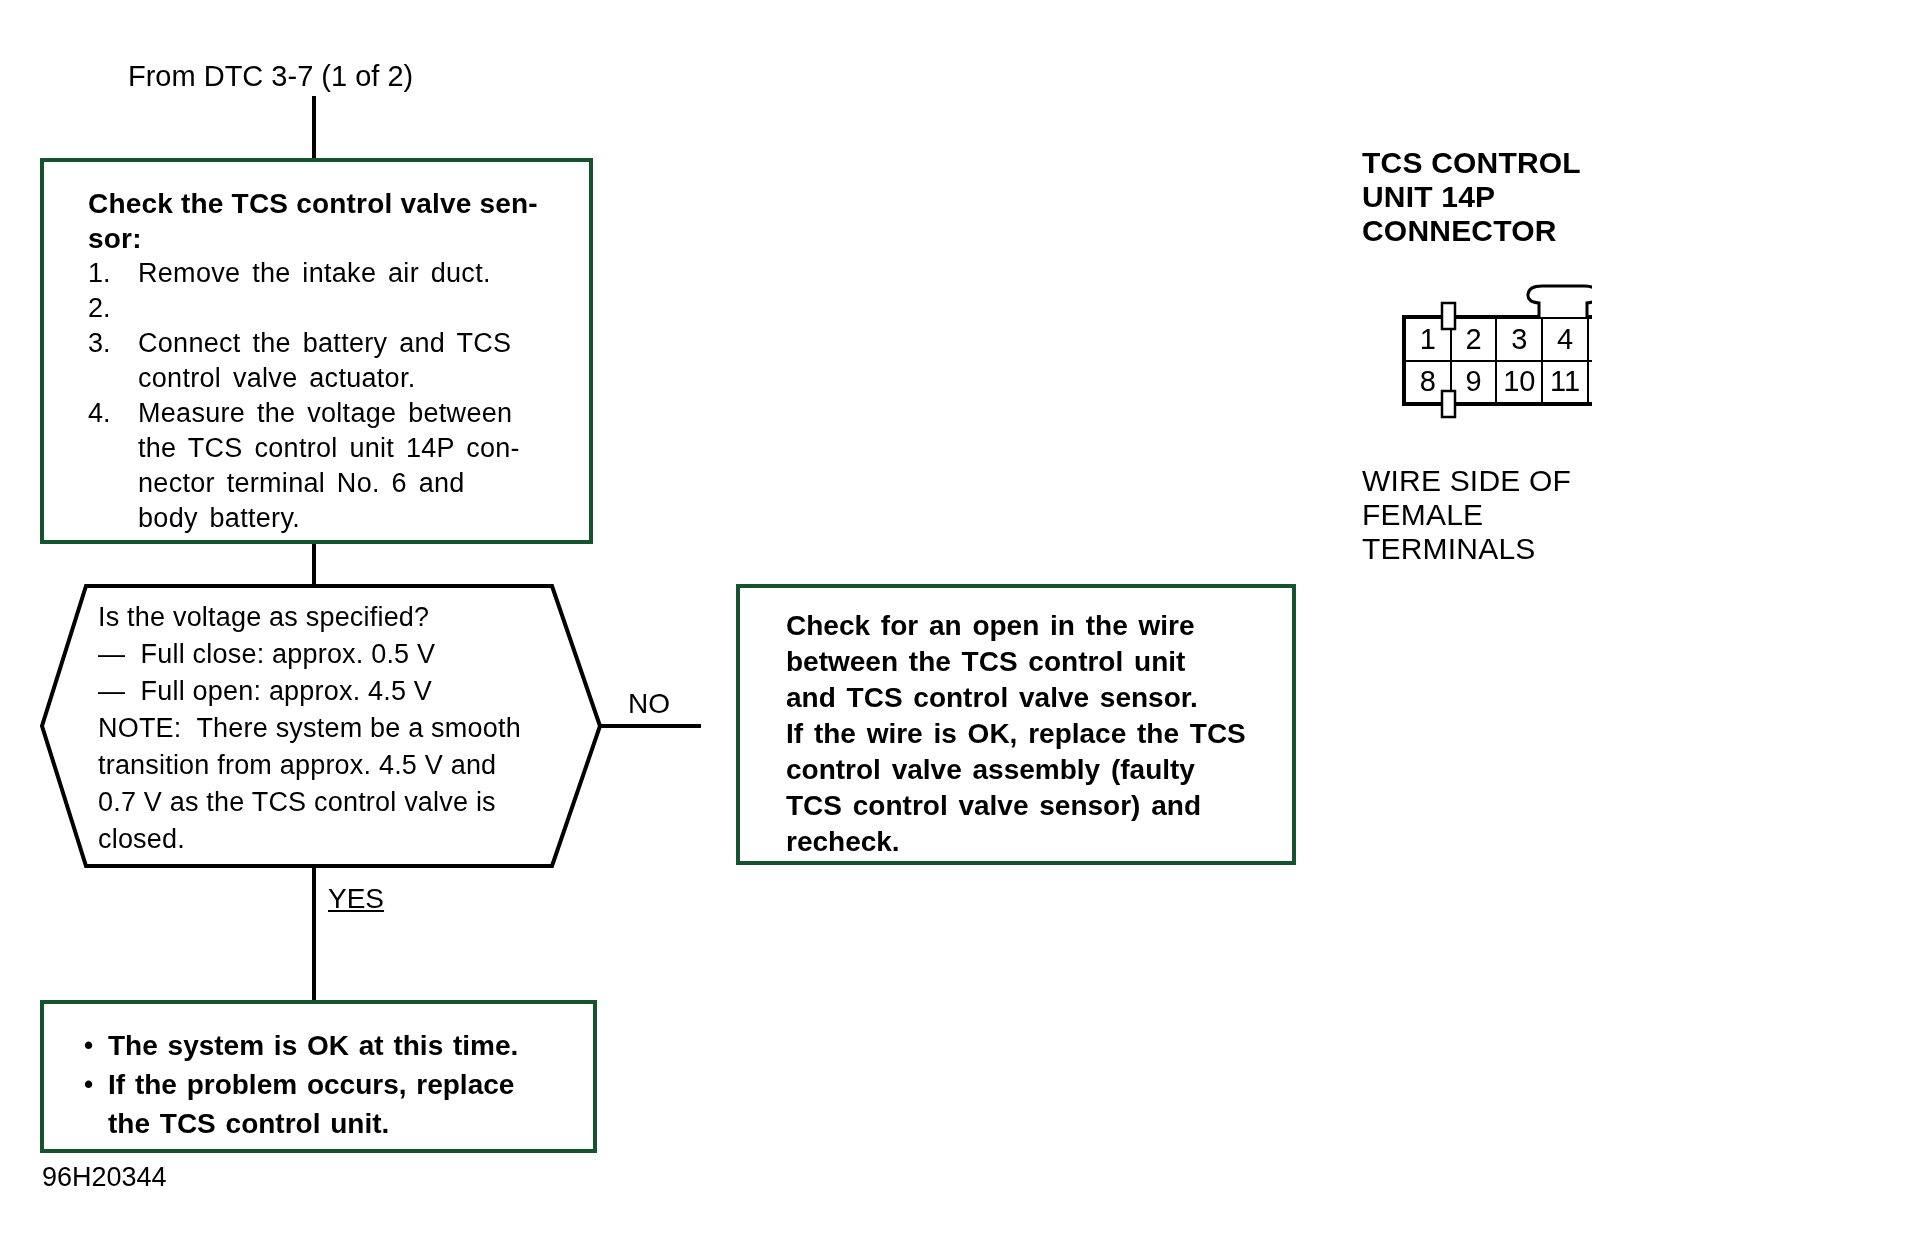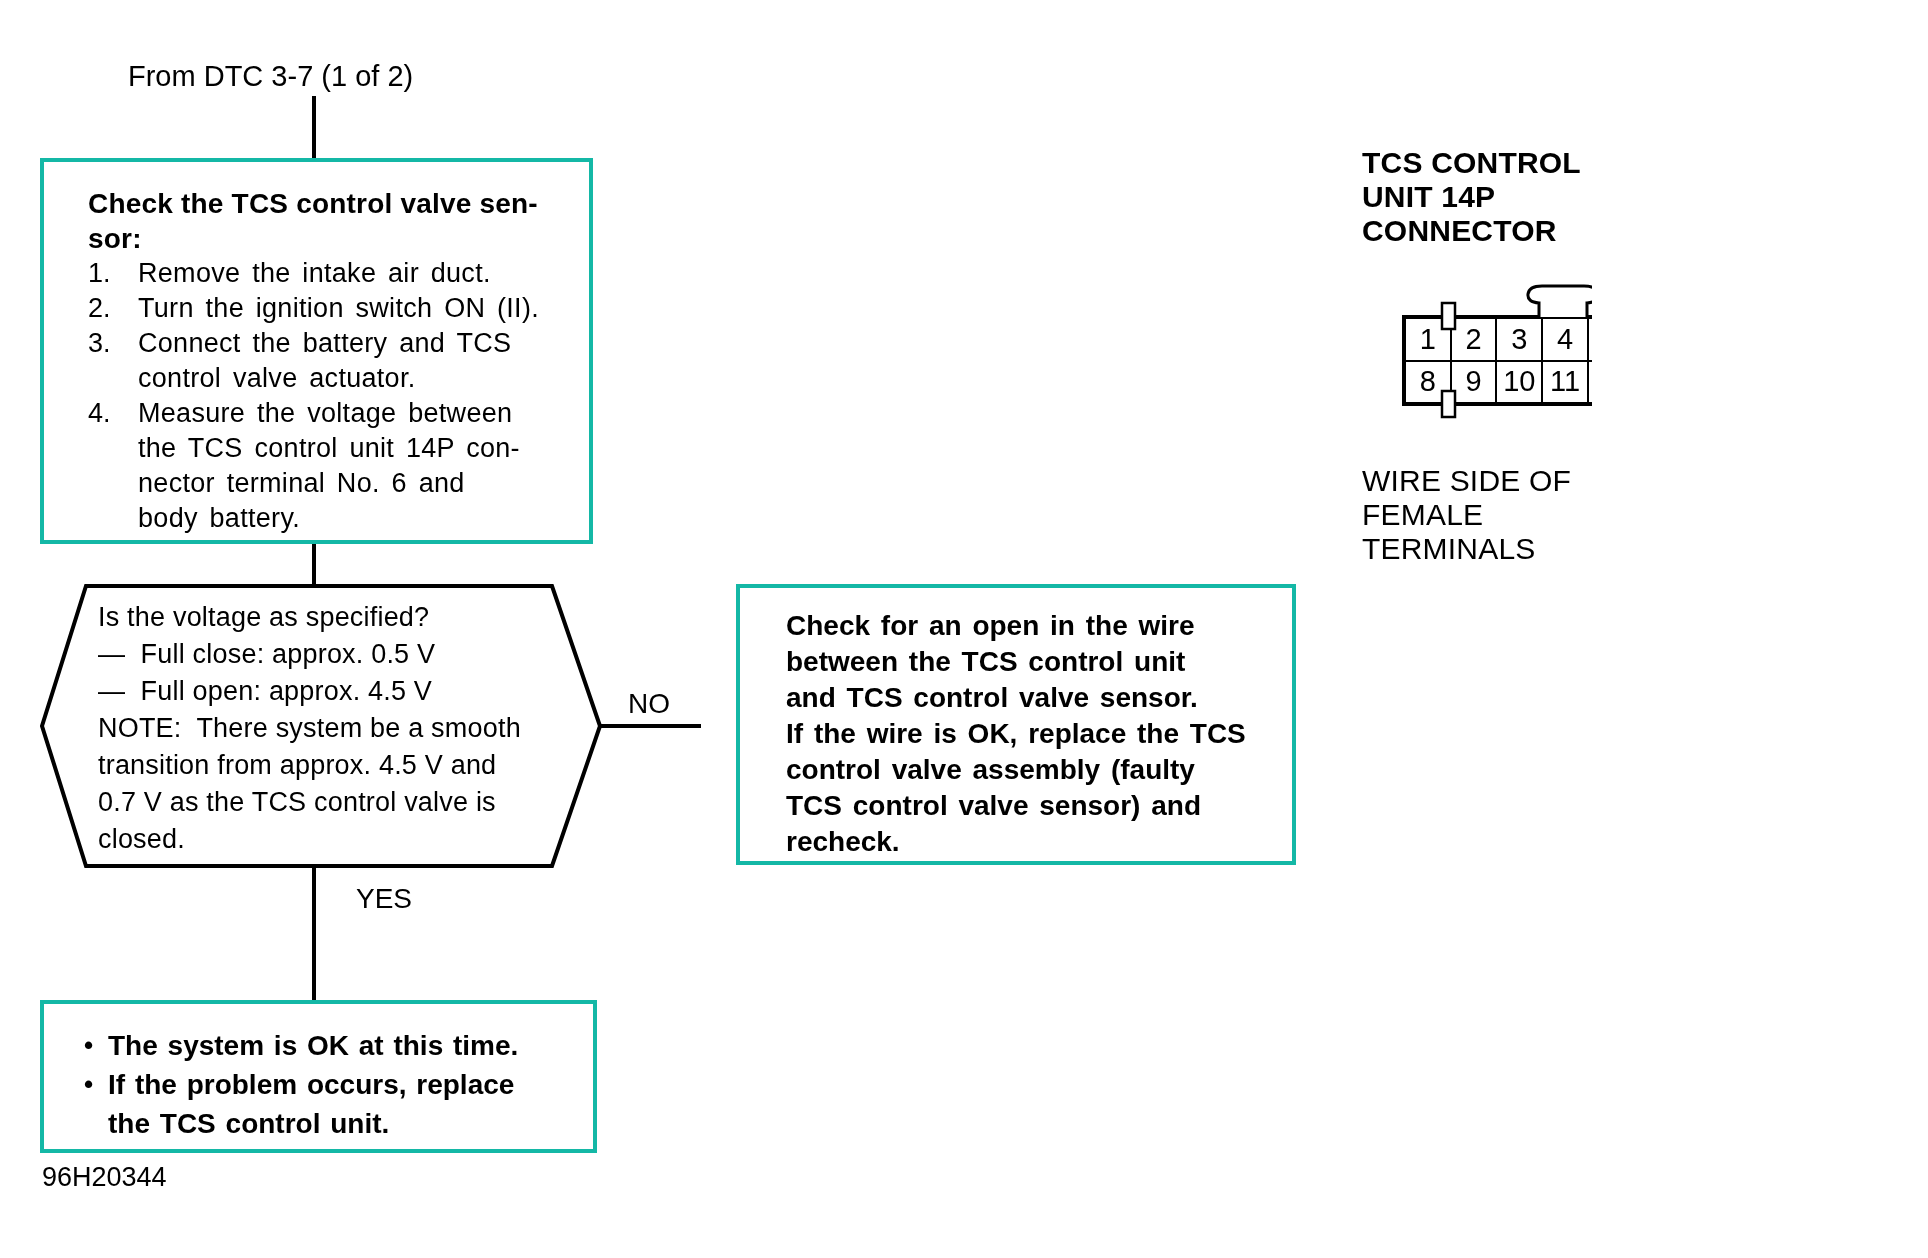--- a/index.html
+++ b/index.html
@@ -4,36 +4,36 @@
 <style>
   html,body { margin:0; padding:0; background:#ffffff; }
   .page {
     position:relative; width:1592px; height:1258px; background:#ffffff;
     color:#000; font-family:"Liberation Sans", sans-serif; overflow:hidden;
   }
   .abs { position:absolute; }
   svg.layer { position:absolute; left:0; top:0; pointer-events:none; }
   #flow-lines { z-index:2; }
   .fbox {
-    position:absolute; border:4px solid #14b8a6; background:#fff;
+    position:absolute; border:4px solid #14532d; background:#fff;
     box-sizing:border-box; z-index:3;
   }
   .from-label { left:128px; top:60px; font-size:29px; z-index:3; }
   
   .step-box { left:40px; top:158px; width:553px; height:386px; padding:24px 14px 0 44px; }
   .step-box .head { font-weight:700; font-size:28px; line-height:35px; letter-spacing:.2px; }
   .li { display:flex; font-size:27px; line-height:35px; }
   .li .num { width:50px; flex:0 0 50px; }
   .li .txt { word-spacing:4px; letter-spacing:.3px; white-space:pre; }
   
   .hex-text { left:98px; top:599px; width:470px; z-index:4; font-size:27px; line-height:37px; }
   .hex-text div { white-space:pre; letter-spacing:.2px; }
   .branch-label { font-size:28px; z-index:3; }
   .no-label { left:628px; top:688px; }
-  .yes-label { left:356px; top:883px; }
+  .yes-label { left:328px; top:883px;text-decoration:underline; }
   
   .wire-box { left:736px; top:584px; width:560px; height:281px; padding:20px 10px 0 46px; }
   .wire-box div { font-weight:700; font-size:28px; line-height:36px; word-spacing:3px; white-space:pre; }
   
   .ok-box { left:40px; top:1000px; width:557px; height:153px; padding:22px 10px 0 40px; }
   .ok-line { display:flex; font-weight:700; font-size:28px; line-height:39px; word-spacing:2px; }
   .ok-line .blt { width:24px; flex:0 0 24px; font-size:26px; }
   .ok-line .sp { width:24px; flex:0 0 24px; }
   .doc-id { left:42px; top:1162px; font-size:27px; z-index:3; }
   
@@ -88,21 +88,20 @@
 
   <div class="fbox step-box">
     <div class="head">Check the TCS control valve sen-</div>
     <div class="head">sor:</div>
     <div class="li">
       <span class="num">1.</span>
       <span class="txt">Remove the intake air duct.</span>
     </div>
     <div class="li">
       <span class="num">2.</span>
-      <span class="txt">Turn the ignition switch ON (II).</span>
     </div>
     <div class="li">
       <span class="num">3.</span>
       <span class="txt">Connect the battery and TCS</span>
     </div>
     <div class="li">
       <span class="num"></span>
       <span class="txt">control valve actuator.</span>
     </div>
     <div class="li">

